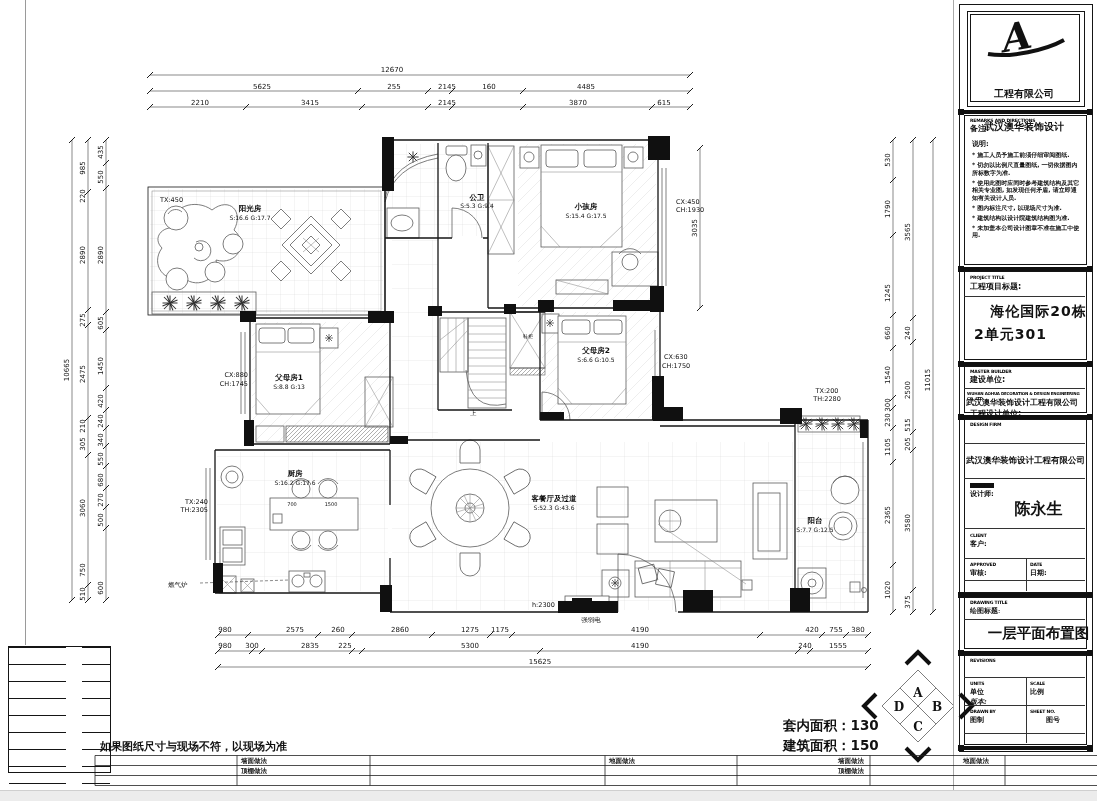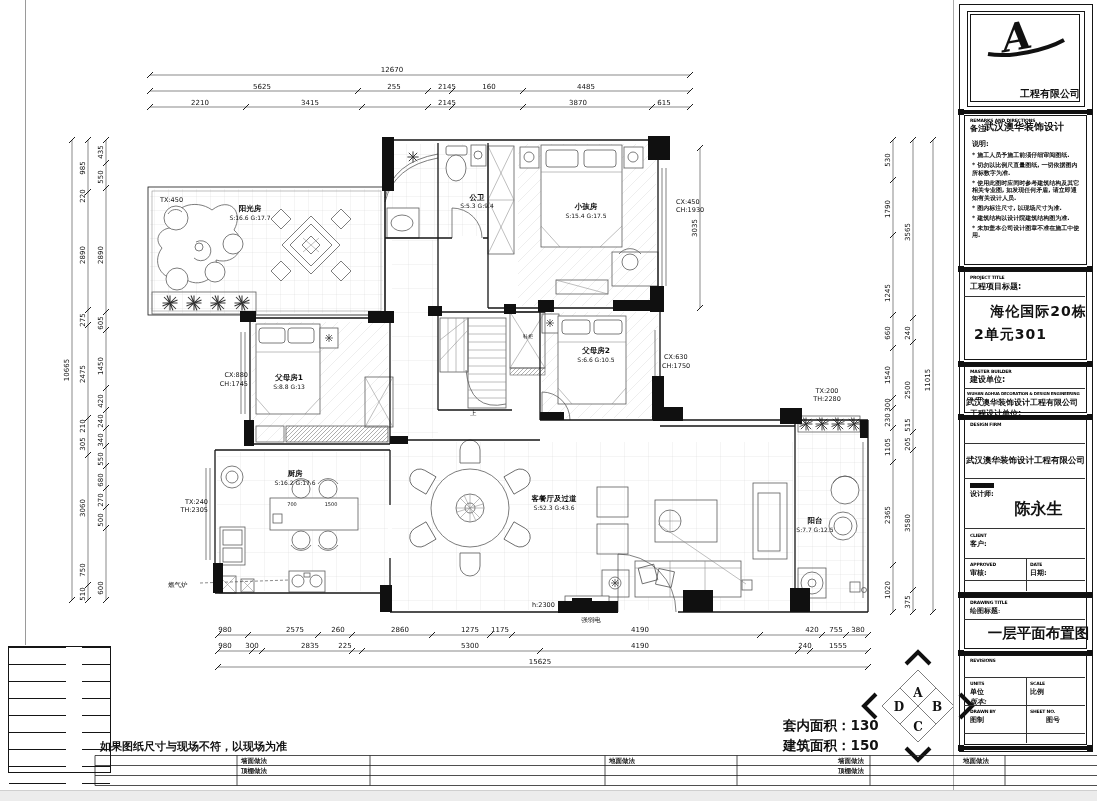--- a/index.html
+++ b/index.html
@@ -529,21 +529,21 @@
 <div id="tb">
   <div class="a box" style="left:1px;top:4px;width:132px;height:746px;"></div>
 
   <div class="a box" style="left:9px;top:11px;width:116px;height:94px;border-width:1.5px;">
     <div class="a box" style="left:2px;top:2px;width:108px;height:86px;border-width:.5px;"></div>
     <div class="a" style="left:34px;top:2px;font:italic 900 38px 'DejaVu Serif',serif;transform:rotate(-10deg);">A</div>
     <svg class="a" style="left:18px;top:26px;" width="80" height="22">
           <path d="M2,16 C25,20 60,12 78,2" fill="none" stroke="#111" stroke-width="4"></path>
         </svg>
     <div class="a" style="left:0;top:60px;width:112px;text-align:center;font:bold 10px 'DejaVu Sans',sans-serif;margin-top:48px;">武汉澳华装饰设计</div>
-    <div class="a" style="left:0;top:75px;width:112px;text-align:right;font:bold 10px 'DejaVu Sans',sans-serif;">工程有限公司</div>
+    <div class="a" style="left:0;top:75px;width:112px;text-align:center;font:bold 10px 'DejaVu Sans',sans-serif;">工程有限公司</div>
   </div>
 
   <div class="a bar" style="top:110px;"></div>
       <div class="a sq" style="left:0;top:109px;"></div>
       <div class="a sq" style="left:129px;top:109px;"></div>
   <div class="a bar" style="top:267px;"></div>
       <div class="a sq" style="left:0;top:266px;"></div>
       <div class="a sq" style="left:129px;top:266px;"></div>
   <div class="a bar" style="top:362px;"></div>
       <div class="a sq" style="left:0;top:361px;"></div>

